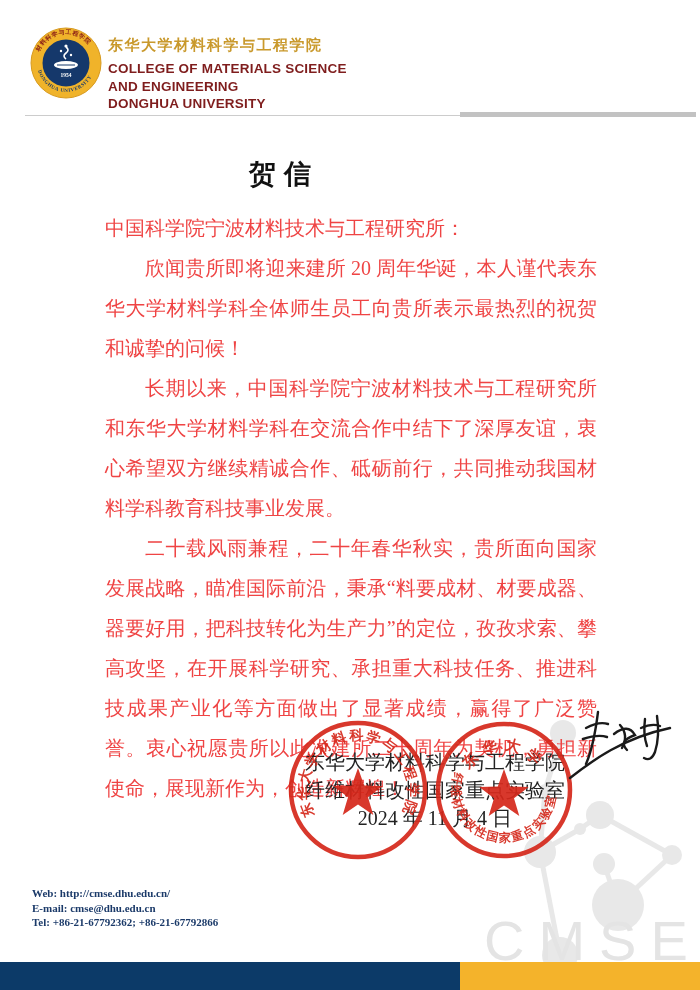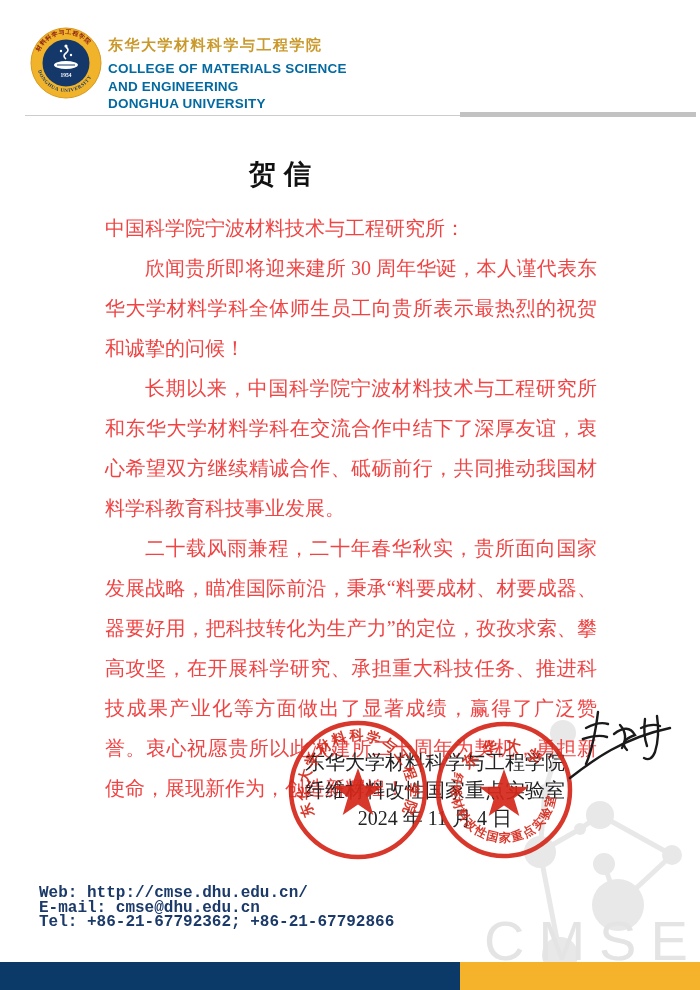--- a/index.html
+++ b/index.html
@@ -3,43 +3,43 @@
 <meta charset="utf-8">
 <style>
   html,body{margin:0;padding:0;background:#ffffff;}
   #page{position:relative;width:700px;height:990px;background:#ffffff;overflow:hidden;
         font-family:"Liberation Serif","DejaVu Serif",serif;}
   
   .logo{position:absolute;left:30px;top:27px;width:72px;height:72px;}
   .head-text{position:absolute;left:108px;top:36px;}
   .head-cn{color:#c9992c;font-weight:bold;font-size:15px;letter-spacing:1.5px;
            font-family:"Liberation Sans",sans-serif;margin-bottom:5px;}
-  .head-en{color:#0369a1;font-weight:bold;font-size:13.5px;line-height:17.5px;
+  .head-en{color:#7f1d1d;font-weight:bold;font-size:13.5px;line-height:17.5px;
            font-family:"Liberation Sans",sans-serif;letter-spacing:.2px;}
   .rule-thin{position:absolute;left:25px;top:115px;width:435px;height:1px;background:#cccccc;}
   .rule-thick{position:absolute;left:460px;top:112px;width:236px;height:5px;background:#c2c2c2;}
   
   .title{position:absolute;left:0;top:156px;width:560px;text-align:center;
          font-size:27px;font-weight:bold;color:#111;letter-spacing:8px;text-indent:8px;}
   .body-text{position:absolute;left:105px;top:208px;width:492px;z-index:1;
              font-size:20px;line-height:40px;color:#ef4444;text-align:justify;}
   .body-text p{margin:0;text-indent:2em;}
   .body-text p.salutation{text-indent:0;}
   
   .closing{position:absolute;left:270px;top:748px;width:330px;z-index:1;text-align:center;
            font-size:20px;line-height:28px;color:#222;}
   .stamp{position:absolute;z-index:2;opacity:.92;}
   .stamp-left{left:286px;top:718px;}
   .stamp-right{left:433px;top:719px;}
   .signature{position:absolute;left:568px;top:698px;z-index:2;}
   .watermark{position:absolute;left:478px;top:688px;z-index:0;}
   
   .contact{position:absolute;left:32px;top:886px;z-index:1;
-           font-family:Liberation Mono, monospace;font-size:16px;font-weight:bold;
-           color:#1b3a69;line-height:14.5px;margin-left:7px;}
+           font-family:Liberation Serif, serif;font-size:11px;font-weight:bold;
+           color:#1b3a69;line-height:14.5px;}
   .bar-navy{position:absolute;left:0;top:962px;width:460px;height:28px;background:#0c3a68;}
   .bar-gold{position:absolute;left:460px;top:962px;width:240px;height:28px;background:#f4b32b;}
 </style>
 </head>
 <body>
 
 <div id="page">
 
   <svg class="logo" viewBox="0 0 72 72">
     <circle cx="36" cy="36" r="35" fill="#f0b32a" stroke="#d79a1f" stroke-width="1"></circle>
@@ -70,21 +70,21 @@
     <div class="head-en">DONGHUA UNIVERSITY</div>
   </div>
 
   <div class="rule-thin"></div>
   <div class="rule-thick"></div>
 
   <div class="title">贺信</div>
 
   <div class="body-text">
     <p class="salutation">中国科学院宁波材料技术与工程研究所：</p>
-    <p>欣闻贵所即将迎来建所 30 周年华诞，本人谨代表东华大学材料学科全体师生员工向贵所表示最热烈的祝贺和诚挚的问候！</p>
+    <p>欣闻贵所即将迎来建所 20 周年华诞，本人谨代表东华大学材料学科全体师生员工向贵所表示最热烈的祝贺和诚挚的问候！</p>
     <p>长期以来，中国科学院宁波材料技术与工程研究所和东华大学材料学科在交流合作中结下了深厚友谊，衷心希望双方继续精诚合作、砥砺前行，共同推动我国材料学科教育科技事业发展。</p>
     <p>二十载风雨兼程，二十年春华秋实，贵所面向国家发展战略，瞄准国际前沿，秉承“料要成材、材要成器、器要好用，把科技转化为生产力”的定位，孜孜求索、攀高攻坚，在开展科学研究、承担重大科技任务、推进科技成果产业化等方面做出了显著成绩，赢得了广泛赞誉。衷心祝愿贵所以此次建所二十周年为契机，勇担新使命，展现新作为，创造新辉煌！</p>
   </div>
 
   <svg class="watermark" viewBox="0 0 222 292" width="222" height="292">
     <g stroke="#e8e8e8" stroke-width="5" fill="none">
       <line x1="85" y1="45" x2="67" y2="102"></line>
       <line x1="67" y1="102" x2="62" y2="164"></line>
       <line x1="122" y1="127" x2="102" y2="141"></line>
       <line x1="102" y1="141" x2="62" y2="164"></line>

